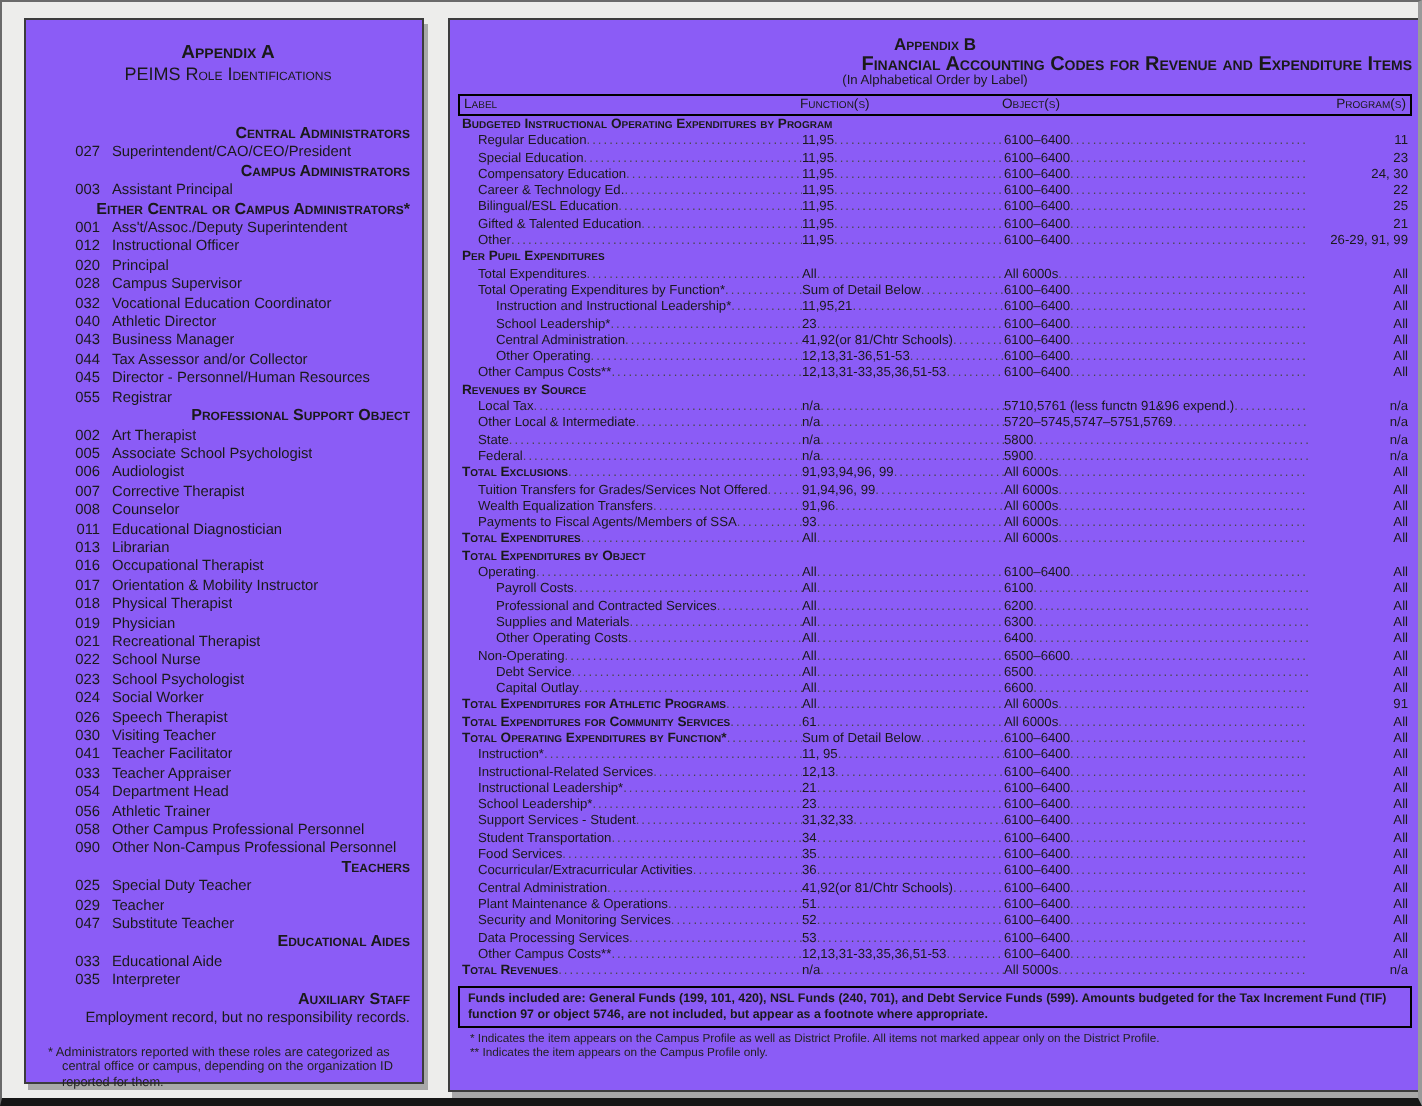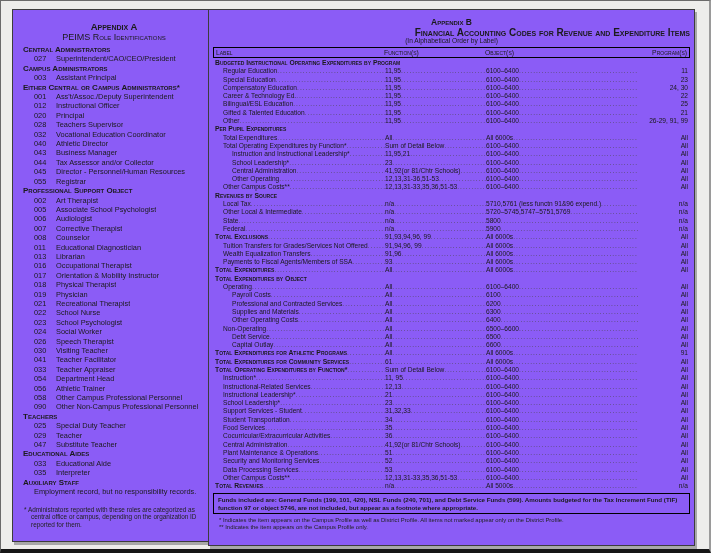--- a/index.html
+++ b/index.html
@@ -21,29 +21,29 @@
   .panel {
     position:absolute; top:9px;
     background:#8b5cf6;
     border:1px solid #3c3c3c;
     box-shadow:2px 3px 0 #a8a8a8;
   }
   
   .panel-a { left:12px; width:200px; height:533px; padding:11px 6px 0 10px; }
   .a-title { text-align:center; font-weight:bold; font-variant:small-caps; font-size:9.5px; line-height:11px; }
   .a-sub   { text-align:center; font-weight:normal; font-variant:small-caps; font-size:9px;  line-height:11px; }
-  .a-body  { margin-top:2px; }
+  .a-body  { margin-top:19px;text-align:right; }
   .sec-h   { font-weight:bold; font-variant:small-caps; font-size:8px; line-height:9.4px; white-space:nowrap; }
   .role-item { display:flex; padding-left:11px; font-size:7.4px; line-height:9.4px; }
   .role-item .code { width:16px; flex:none; }
   .role-item .rlabel { padding-left:6px; white-space:nowrap; overflow:hidden; }
   .sec-note { padding-left:11px; font-size:7.4px; line-height:9.4px; white-space:nowrap; }
   .a-footnote { margin-top:9px; font-size:6.4px; line-height:7.6px; padding-left:8px; text-indent:-7px; color:#222; width:178px; }
   
-  .panel-b { left:208px; width:487px; height:537px; padding:8px 4px 0 4px; }
+  .panel-b { left:224px; width:487px; height:537px; padding:8px 4px 0 4px; }
   .b-title { text-align:center; font-weight:bold; font-variant:small-caps; font-size:8.5px; line-height:9.5px; }
   .b-sub   { text-align:right; font-weight:bold; font-variant:small-caps; font-size:10px;   line-height:9.5px; }
   .b-order { text-align:center; font-size:6.6px; line-height:8px; }
   .thead {
     display:flex; align-items:baseline;
     border:1px solid #000; margin-top:2px;
     font-variant:small-caps; font-size:6.8px; line-height:9px;
     padding:0 2px;
   }
   .tbody { margin-top:1px; }
@@ -95,21 +95,21 @@
       <div class="role-item">
         <span class="code">012</span>
         <span class="rlabel">Instructional Officer</span>
       </div>
       <div class="role-item">
         <span class="code">020</span>
         <span class="rlabel">Principal</span>
       </div>
       <div class="role-item">
         <span class="code">028</span>
-        <span class="rlabel">Teachers Supervisor</span>
+        <span class="rlabel">Campus Supervisor</span>
       </div>
       <div class="role-item">
         <span class="code">032</span>
         <span class="rlabel">Vocational Education Coordinator</span>
       </div>
       <div class="role-item">
         <span class="code">040</span>
         <span class="rlabel">Athletic Director</span>
       </div>
       <div class="role-item">

